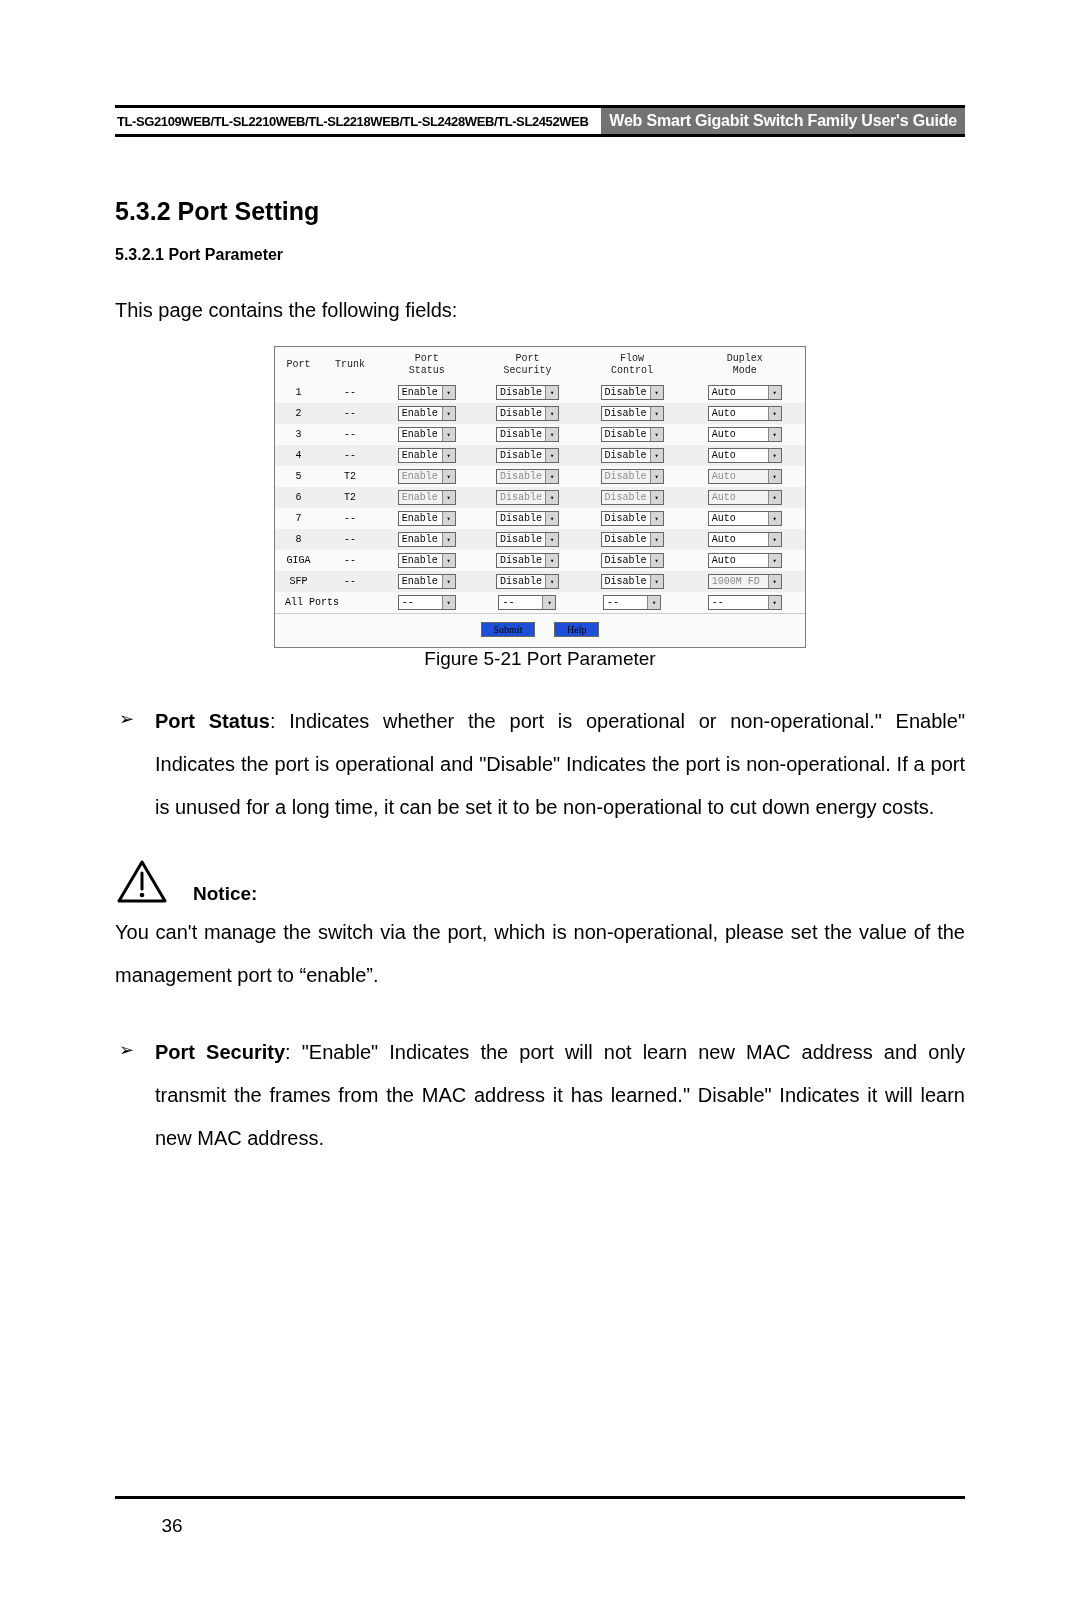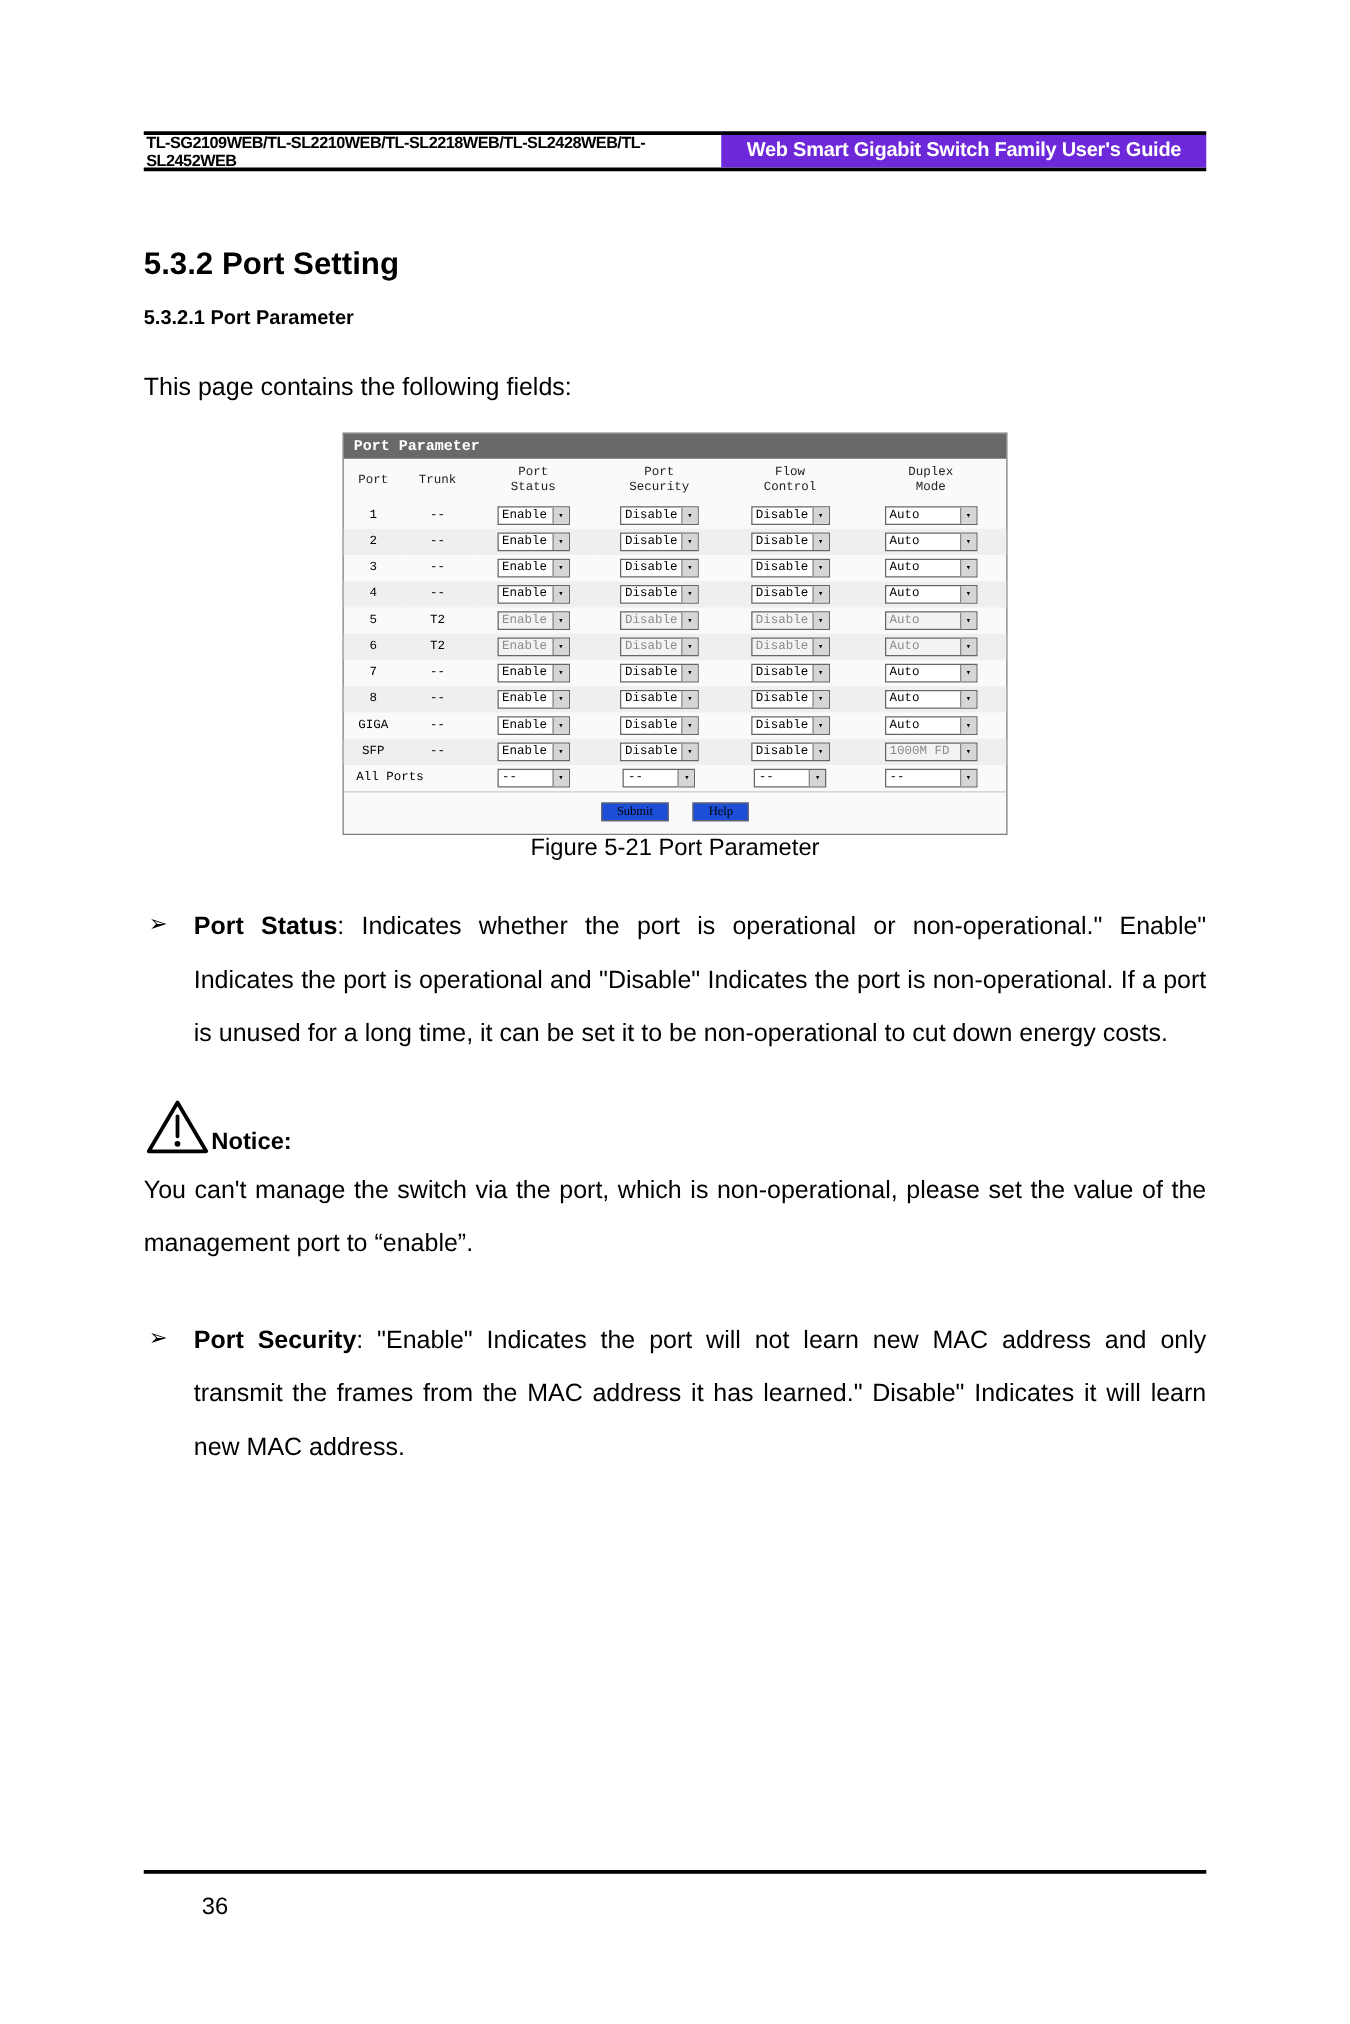--- a/index.html
+++ b/index.html
@@ -28,25 +28,25 @@
   }
   .top-bar .left {
     flex: 1;
     display: flex;
     align-items: center;
     padding-left: 2px;
     font-size: 13px;
     letter-spacing: -0.4px;
   }
   .top-bar .right {
-    background: #6d28d9;
+    background: #737373;
     color: #fff;
     display: flex;
     align-items: center;
-    padding: 0 20px;
+    padding: 0 8px;
     font-size: 16px;
     letter-spacing: -0.2px;
   }
   h2.sec {
     font-family: Arial, sans-serif;
     font-size: 25px;
     margin: 60px 0 20px 0;
   }
   h3.subsec {
     font-family: Arial, sans-serif;
@@ -161,20 +161,21 @@
     left: 4px;
     top: 0;
     font-size: 18px;
   }
   .notice-block {
     margin: 4px 0 34px 0;
   }
   .notice-header {
     display: flex;
     align-items: flex-end;
+    gap: 24px;
   }
   .notice-header svg { flex: 0 0 auto; }
   .notice-label {
     font-weight: bold;
     font-size: 19px;
   }
   .notice-body {
     font-size: 20px;
     line-height: 2.15;
     text-align: justify;
@@ -204,21 +205,20 @@
     <div class="left">TL-SG2109WEB/TL-SL2210WEB/TL-SL2218WEB/TL-SL2428WEB/TL-SL2452WEB</div>
     <div class="right">Web Smart Gigabit Switch Family User's Guide</div>
   </div>
 
   <h2 class="sec">5.3.2  Port Setting</h2>
   <h3 class="subsec">5.3.2.1  Port Parameter</h3>
   <p class="body">This page contains the following fields:</p>
 
   <div class="fig-wrap">
     <div class="shot">
-      <div class="shot-title">Port Parameter</div>
       <table class="ptab" id="ptab">
           <tbody>
             <tr>
               <th>Port</th>
               <th>Trunk</th>
               <th>Port<br>Status</th>
               <th>Port<br>Security</th>
               <th>Flow<br>Control</th>
               <th>Duplex<br>Mode</th>
             </tr>

